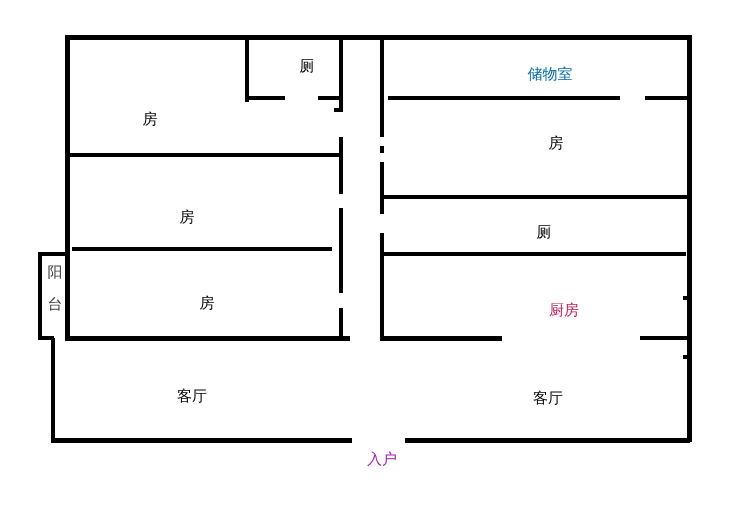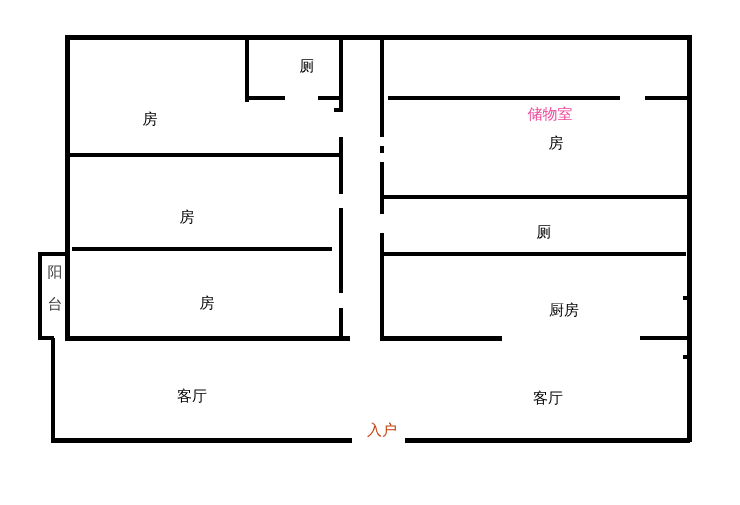--- a/index.html
+++ b/index.html
@@ -69,24 +69,24 @@
       <div class="wall" style="left: 380px; top: 233px; width: 4px; height: 108px; background: rgb(0, 0, 0);"></div>
       <div class="wall" style="left: 687px; top: 35px; width: 5px; height: 407px; background: rgb(0, 0, 0);"></div>
       <div class="wall" style="left: 38px; top: 252px; width: 4px; height: 88px; background: rgb(0, 0, 0);"></div>
       <div class="wall" style="left: 51px; top: 338px; width: 4px; height: 104px; background: rgb(0, 0, 0);"></div>
       <div class="wall" style="left: 683px; top: 296px; width: 4px; height: 4px; background: rgb(0, 0, 0);"></div>
       <div class="wall" style="left: 683px; top: 355px; width: 4px; height: 4px; background: rgb(0, 0, 0);"></div>
     </div>
   <div id="labels-layer">
       <div class="room-label" style="left: 307px; top: 66px; color: rgb(0, 0, 0);">厕</div>
       <div class="room-label" style="left: 150px; top: 119px; color: rgb(0, 0, 0);">房</div>
-      <div class="room-label" style="left: 550px; top: 74px; color: #ec4899; margin-top: 40px;">储物室</div>
+      <div class="room-label" style="left: 550px; top: 74px; color: #0369a1;">储物室</div>
       <div class="room-label" style="left: 556px; top: 143px; color: rgb(0, 0, 0);">房</div>
       <div class="room-label" style="left: 187px; top: 217px; color: rgb(0, 0, 0);">房</div>
       <div class="room-label" style="left: 544px; top: 232px; color: rgb(0, 0, 0);">厕</div>
       <div class="room-label vertical" style="left: 55px; top: 288px; color: #404040;">阳台</div>
       <div class="room-label" style="left: 207px; top: 303px; color: rgb(0, 0, 0);">房</div>
-      <div class="room-label" style="left: 564px; top: 310px; color: #000000;">厨房</div>
+      <div class="room-label" style="left: 564px; top: 310px; color: #be185d;">厨房</div>
       <div class="room-label" style="left: 192px; top: 396px; color: rgb(0, 0, 0);">客厅</div>
       <div class="room-label" style="left: 548px; top: 398px; color: rgb(0, 0, 0);">客厅</div>
-      <div class="room-label" style="left: 382px; top: 430px; color: #c2410c;">入户</div>
+      <div class="room-label" style="left: 382px; top: 459px; color: #a21caf;">入户</div>
     </div>
 </div>
 
 </body></html>

